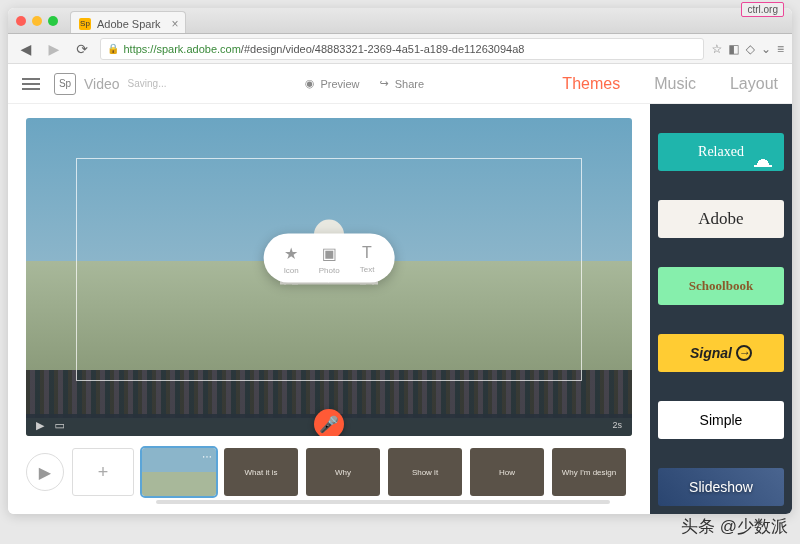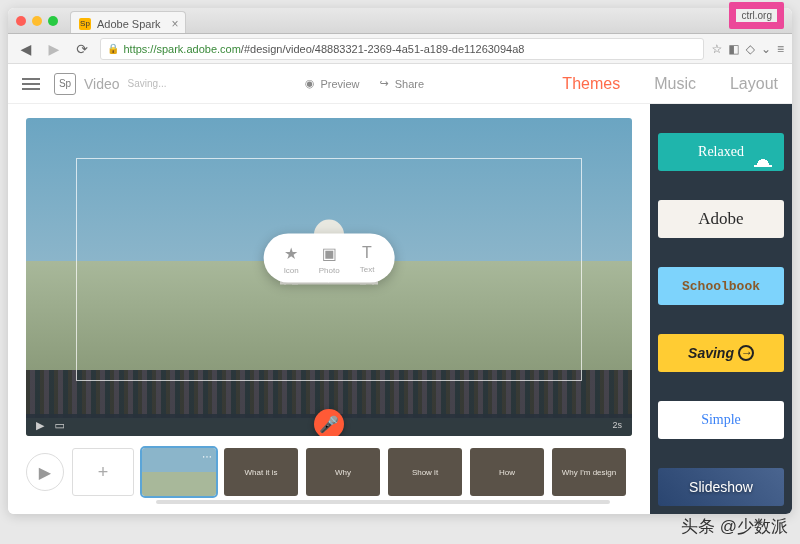--- a/index.html
+++ b/index.html
@@ -9,21 +9,21 @@
 
 .chrome-titlebar { height: 26px; background: linear-gradient(#e8e8e8,#d8d8d8); display: flex; align-items: center; padding: 0 8px; border-bottom: 1px solid #bbb; }
 .window-controls { display: flex; gap: 6px; }
 .window-dot { width: 10px; height: 10px; border-radius: 50%; }
 .dot-red { background: #ff5f57; }
 .dot-yellow { background: #ffbd2e; }
 .dot-green { background: #28ca42; }
 .chrome-tab { margin-left: 12px; background: #f5f5f5; height: 22px; border-radius: 4px 4px 0 0; padding: 2px 24px 0 8px; font-size: 11px; color: #555; display: flex; align-items: center; gap: 6px; align-self: flex-end; border: 1px solid #ccc; border-bottom: none; position: relative; }
 .chrome-tab-fav { width: 12px; height: 12px; background: #ffb600; border-radius: 2px; font-size: 8px; display:flex; align-items:center; justify-content:center; color:#333; }
 .chrome-tab-close { position:absolute; right:6px; color:#888; font-size:12px; }
-.ctrl-q { position:absolute; top:2px; right:16px; font-size:10px; background:#eee; padding:1px 5px; border-radius:2px; color:#555; border:7px solid #ec4899; }
+.ctrl-q { position:absolute; top:2px; right:16px; font-size:10px; background:#eee; padding:1px 5px; border-radius:2px; color:#555; border:1px solid #ec4899; }
 
 .chrome-toolbar { height: 30px; background: #f5f5f5; border-bottom: 1px solid #ddd; display: flex; align-items: center; padding: 0 8px; gap: 8px; }
 .nav-arrow { width: 20px; color: #666; font-size: 14px; text-align: center; cursor: pointer; }
 .nav-arrow.disabled { color: #bbb; }
 .url-bar { flex: 1; background: #fff; border: 1px solid #ddd; border-radius: 3px; height: 22px; display: flex; align-items: center; padding: 0 6px; font-size: 11px; color: #3a8a3a; }
 .url-lock { color: #5a5; margin-right: 4px; font-size: 10px; }
 .url-rest { color: #555; }
 .toolbar-icons { display: flex; gap: 6px; color: #777; font-size: 12px; }
 
 .app { display: flex; flex-direction: column; height: 450px; background: #fff; }
@@ -67,25 +67,25 @@
 .slide.active { outline:2px solid #5ba5d8; }
 .slide-thumb { background: linear-gradient(180deg,#8bb5ca 50%,#a8b89a 50%); }
 .slide-dots { position:absolute; top:3px; right:4px; color:#fff; font-size:10px; }
 .timeline-scroll { position:absolute; bottom:4px; left:130px; right:22px; height:4px; background:#ddd; border-radius:2px; }
 
 .theme-panel { width:142px; background:#2c3844; overflow-y:auto; padding:8px; display:flex; flex-direction:column; gap:8px; }
 .theme-card { height:56px; border-radius:3px; display:flex; align-items:center; justify-content:center; font-size:14px; font-weight:500; cursor:pointer; position:relative;margin-top:21px; }
 .theme-relaxed { background:#1fb5ac; color:#fff; font-family: cursive; }
 .theme-relaxed::after { content:''; position:absolute; right:12px; top:18px; width:18px; height:14px; background: radial-gradient(circle at 50% 100%, #fff 6px, transparent 6px); border-bottom:2px solid #fff; }
 .theme-satin { background:#f5f2ed; color:#2a2a2a; font-family: Georgia, serif; font-size:17px; }
-.theme-schoolbook { background:#7dd3fc; color:#8a5a2a; font-family: Liberation Mono, monospace; font-weight:bold; font-size:13px; }
+.theme-schoolbook { background:#86efac; color:#8a5a2a; font-family: Liberation Serif, serif; font-weight:bold; font-size:13px; }
 .theme-signal { background:#ffcc33; color:#222; font-weight:bold; font-style:italic; }
 .theme-signal-arrow { display:inline-block; width:16px; height:16px; border:2px solid #222; border-radius:50%; margin-left:4px; position:relative; }
 .theme-signal-arrow::after { content:'→'; position:absolute; left:1px; top:-3px; font-size:12px; font-style:normal; }
-.theme-simple { background:#fff; color:#3b82f6;font-family:Liberation Serif, serif; }
+.theme-simple { background:#fff; color:#000000; }
 .theme-slideshow { background:linear-gradient(45deg,#2a4570,#4a6590); color:#fff; text-shadow:0 1px 3px rgba(0,0,0,0.5); }
 
 .watermark { position:fixed; bottom:6px; right:12px; font-size:17px; color:#333; font-weight:500; }
 </style>
 </head>
 <body>
 
 <div class="ctrl-q">ctrl.org</div>
 
 <div class="browser-window">
@@ -199,21 +199,21 @@
           <div class="slide">Why I'm design</div>
           <div class="timeline-scroll"></div>
         </div>
       </div>
 
       <div class="theme-panel">
         <div class="theme-card theme-relaxed">Relaxed</div>
         <div class="theme-card theme-satin">Adobe</div>
         <div class="theme-card theme-schoolbook">Schoolbook</div>
         <div class="theme-card theme-signal">
-            <span>Saving</span>
+            <span>Signal</span>
             <span class="theme-signal-arrow"></span>
           </div>
         <div class="theme-card theme-simple">Simple</div>
         <div class="theme-card theme-slideshow">Slideshow</div>
       </div>
     </div>
   </div>
 </div>
 
 <div class="watermark">头条 @少数派</div>

